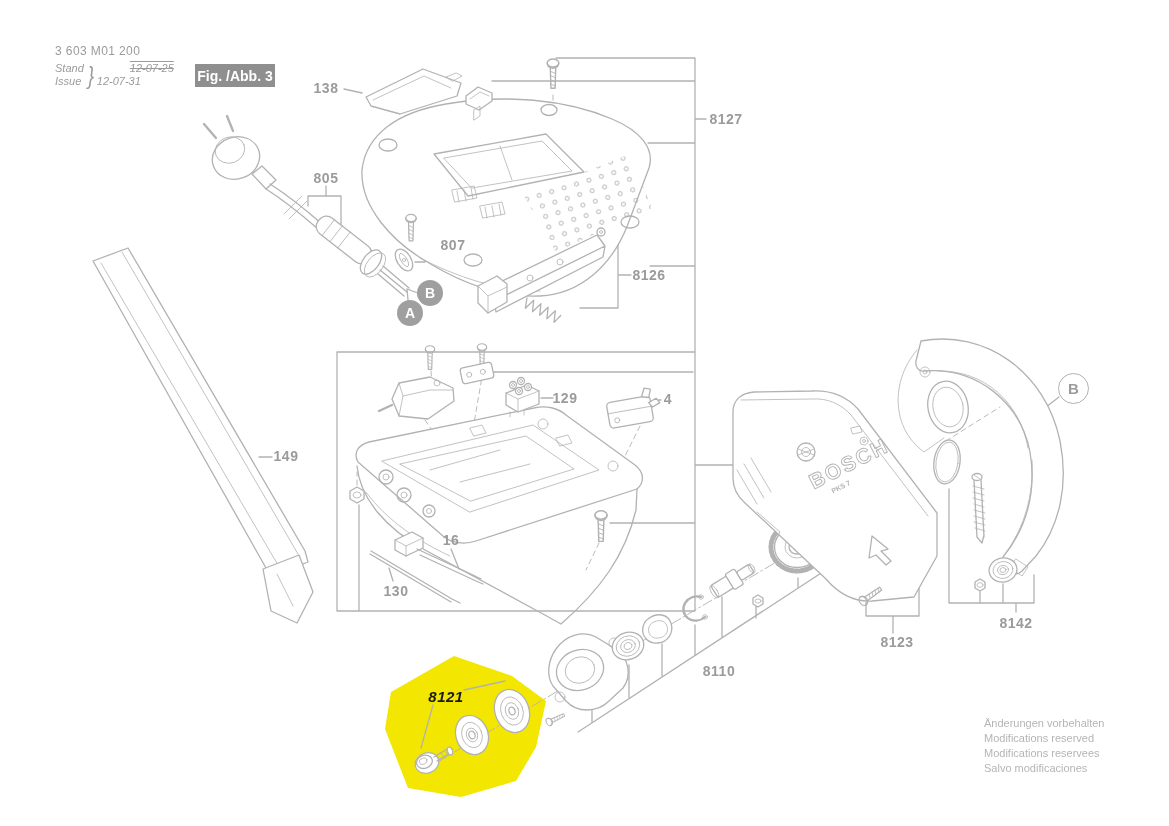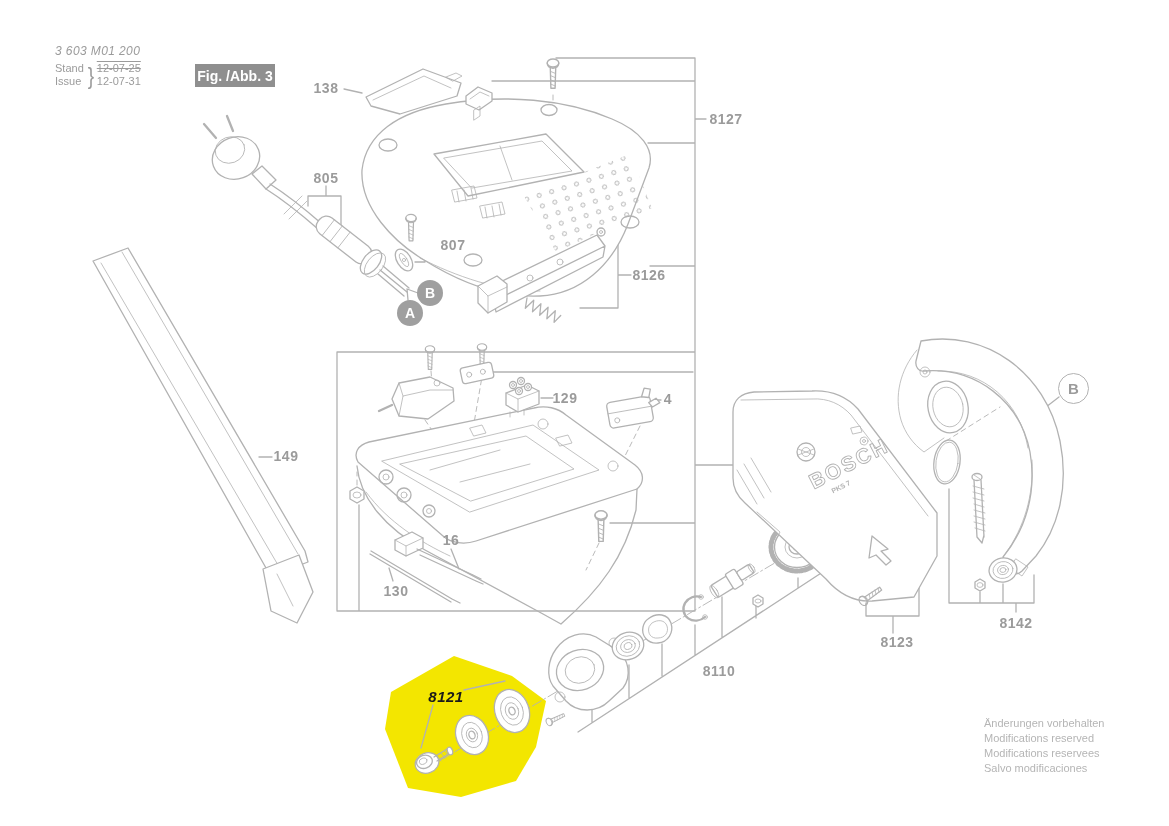--- a/index.html
+++ b/index.html
@@ -20,25 +20,25 @@
   .teeth{stroke-width:5;stroke-dasharray:2.6 2.2;}
   .logo{font:bold 21px "Liberation Sans",sans-serif;letter-spacing:2px;stroke-width:.9;}
   .logosub{font:bold 7px "Liberation Sans",sans-serif;fill:var(--line);stroke:none;}
   .plabel{position:absolute;transform:translate(-50%,-50%);font:bold 14px "Liberation Sans",sans-serif;
           color:var(--label);letter-spacing:.5px;white-space:nowrap;}
   .plabel.dark{color:var(--label-dark);font-size:15px;font-style:italic;}
   .marker{position:absolute;width:26px;height:26px;border-radius:50%;background:var(--marker-fill);
           color:#fff;font:bold 14px "Liberation Sans",sans-serif;display:flex;align-items:center;justify-content:center;}
   .marker.outline{background:transparent;border:1.4px solid var(--line);color:var(--label);width:29px;height:29px;font-size:15px;}
   #header{position:absolute;left:55px;top:44px;color:var(--label);}
-  .doc-number{font-size:12px;letter-spacing:.4px;font-style:italic;}
-  .stand-issue{display:flex;align-items:center;margin-top:4px;font-size:11px;line-height:13px;}
+  .doc-number{font-size:12px;letter-spacing:.4px;}
+  .stand-issue{display:flex;align-items:center;margin-top:4px;font-size:11px;line-height:13px;font-style:italic;}
   .si-col{display:flex;flex-direction:column;}
   .brace{font-size:24px;font-weight:400;margin:0 2px 0 3px;transform:scaleX(.8);color:var(--label);}
-  .date-old{text-decoration:line-through overline;}
+  .date-old{text-decoration:line-through overline;margin-left:33px;}
   .fig-box{position:absolute;left:159px;top:64px;width:80px;height:23px;background:var(--figure-box-bg);
            color:#fff;font:bold 14px "Liberation Sans",sans-serif;display:flex;align-items:center;justify-content:center;margin-left:36px;}
   #footer{position:absolute;left:984px;top:716px;color:var(--footer-text);font-size:11px;line-height:15px;}
 </style>
 </head>
 <body>
 
 <div id="stage">
 
   <svg id="art" width="1169" height="826" viewBox="0 0 1169 826">

